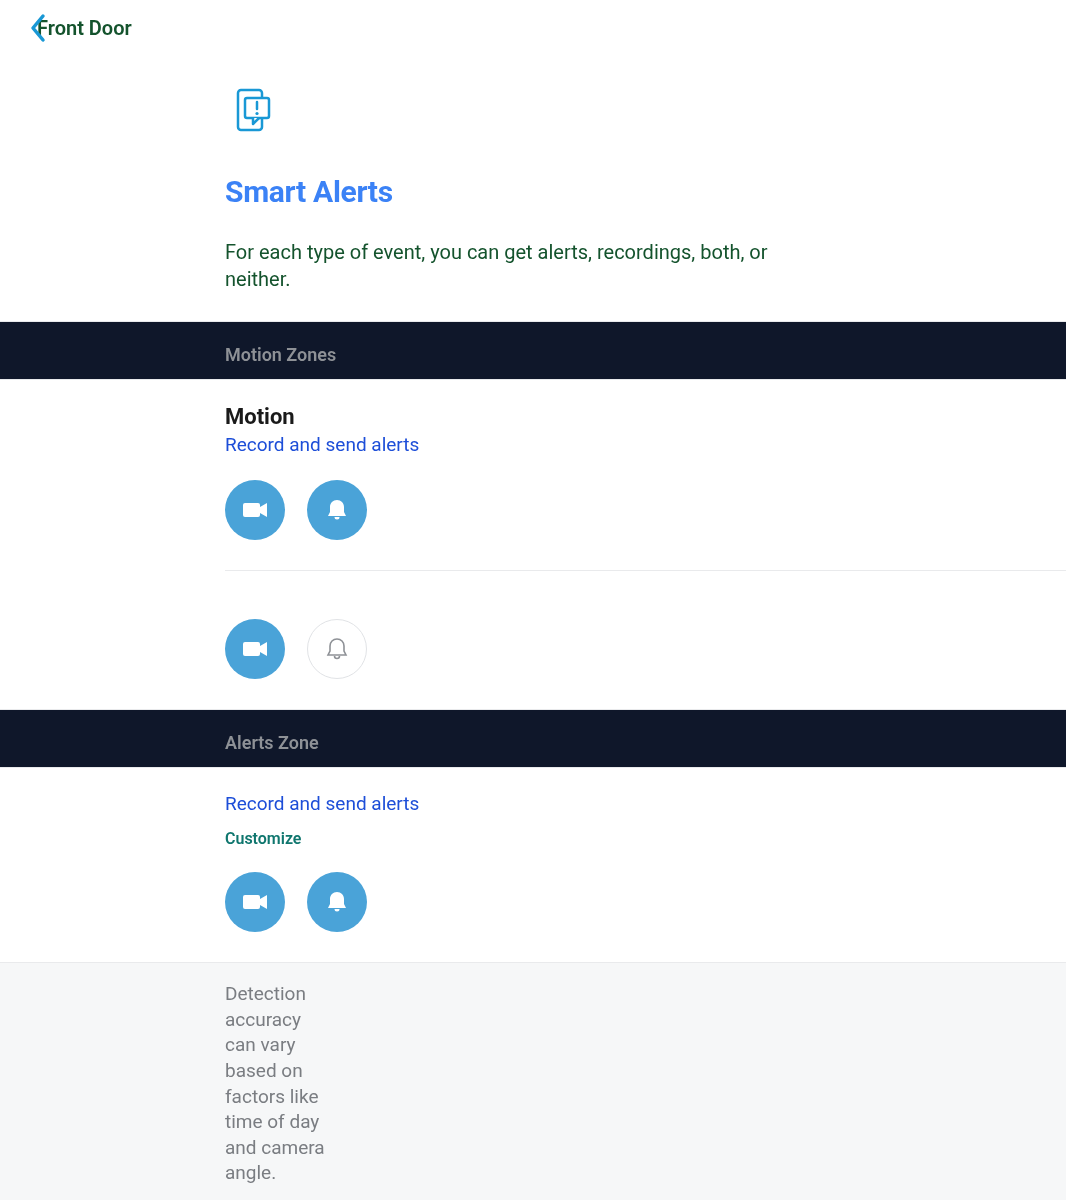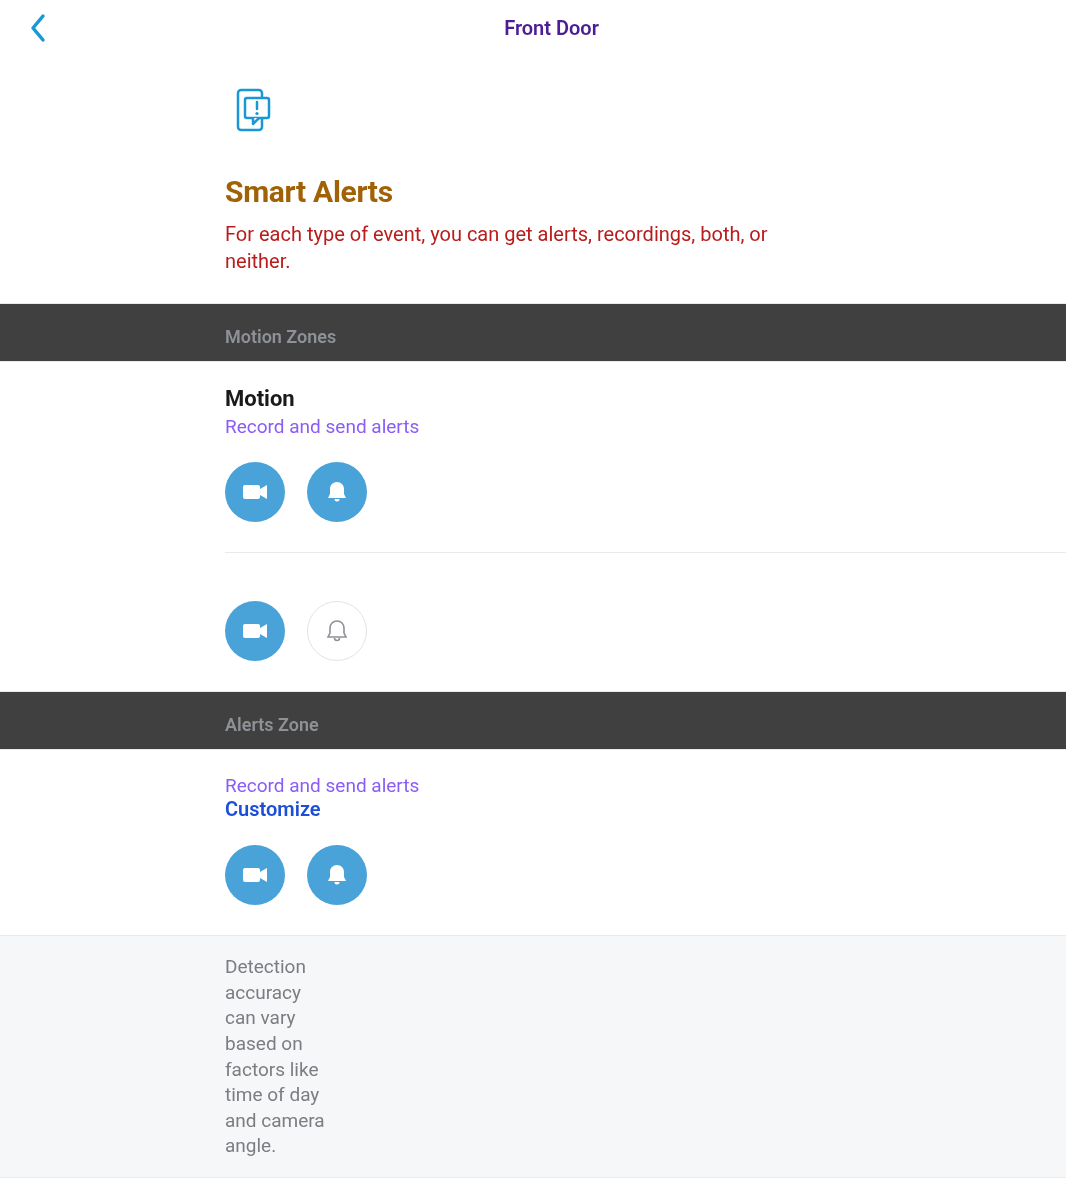--- a/index.html
+++ b/index.html
@@ -22,64 +22,63 @@
       width: 40px;
       height: 40px;
       display: flex;
       align-items: center;
       justify-content: center;
       cursor: pointer;
       color: #1998d5;
     }
     .navbar-title {
       width: 100%;
-      text-align: center;
       font-size: 20px;
       font-weight: 600;
-      color: #4c1d95;
+      color: #14532d;
       margin-left: 37px;
     }
     .content-pad { padding-left: 225px; padding-right: 225px; }
 
     .hero {
       padding-top: 30px;
       padding-bottom: 28px;
       background: #fff;
     }
     .hero-icon { margin-bottom: 30px; color: #1998d5; }
     .hero-title {
       font-size: 30px;
       font-weight: 700;
-      color: #a16207;
-      margin-bottom: 12px;
+      color: #3b82f6;
+      margin-bottom: 30px;
       letter-spacing: -0.3px;
     }
     .hero-desc {
       font-size: 20px;
       line-height: 1.35;
-      color: #b91c1c;
+      color: #14532d;
       max-width: 580px;
     }
 
     .section-header {
-      background: #404040;
+      background: #0f172a;
       border-top: 1px solid #e9eaec;
       border-bottom: 1px solid #e9eaec;
       padding: 22px 0 14px 0;
     }
     .section-header-label {
       font-size: 18px;
       font-weight: 600;
       color: #8e9196;
     }
 
     .event-block { background: #fff; padding-top: 24px; padding-bottom: 30px; }
     .event-title { font-size: 22px; font-weight: 700; color: #1a1a1a; margin-bottom: 4px; }
-    .event-sub { font-size: 19px; color: #8b5cf6; margin-bottom: 0; }
-    .customize-link { font-size: 20px; font-weight: 600; color: #1d4ed8; cursor: pointer; display: inline-block; }
+    .event-sub { font-size: 19px; color: #1d4ed8; margin-bottom: 0; }
+    .customize-link { font-size: 16px; font-weight: 600; color: #0f766e; margin-top: 14px; cursor: pointer; display: inline-block; }
     .toggle-row { display: flex; gap: 22px; margin-top: 24px; }
     .circle-btn {
       width: 60px; height: 60px; border-radius: 50%;
       display: flex; align-items: center; justify-content: center;
       cursor: pointer;
     }
     .circle-on { background: #4aa3d8; color: #fff; }
     .circle-off { background: #fff; border: 1px solid #e1e3e6; color: #8e9196; }
     .divider-inset { border-top: 1px solid #e9eaec; margin-left: 225px; }
 

